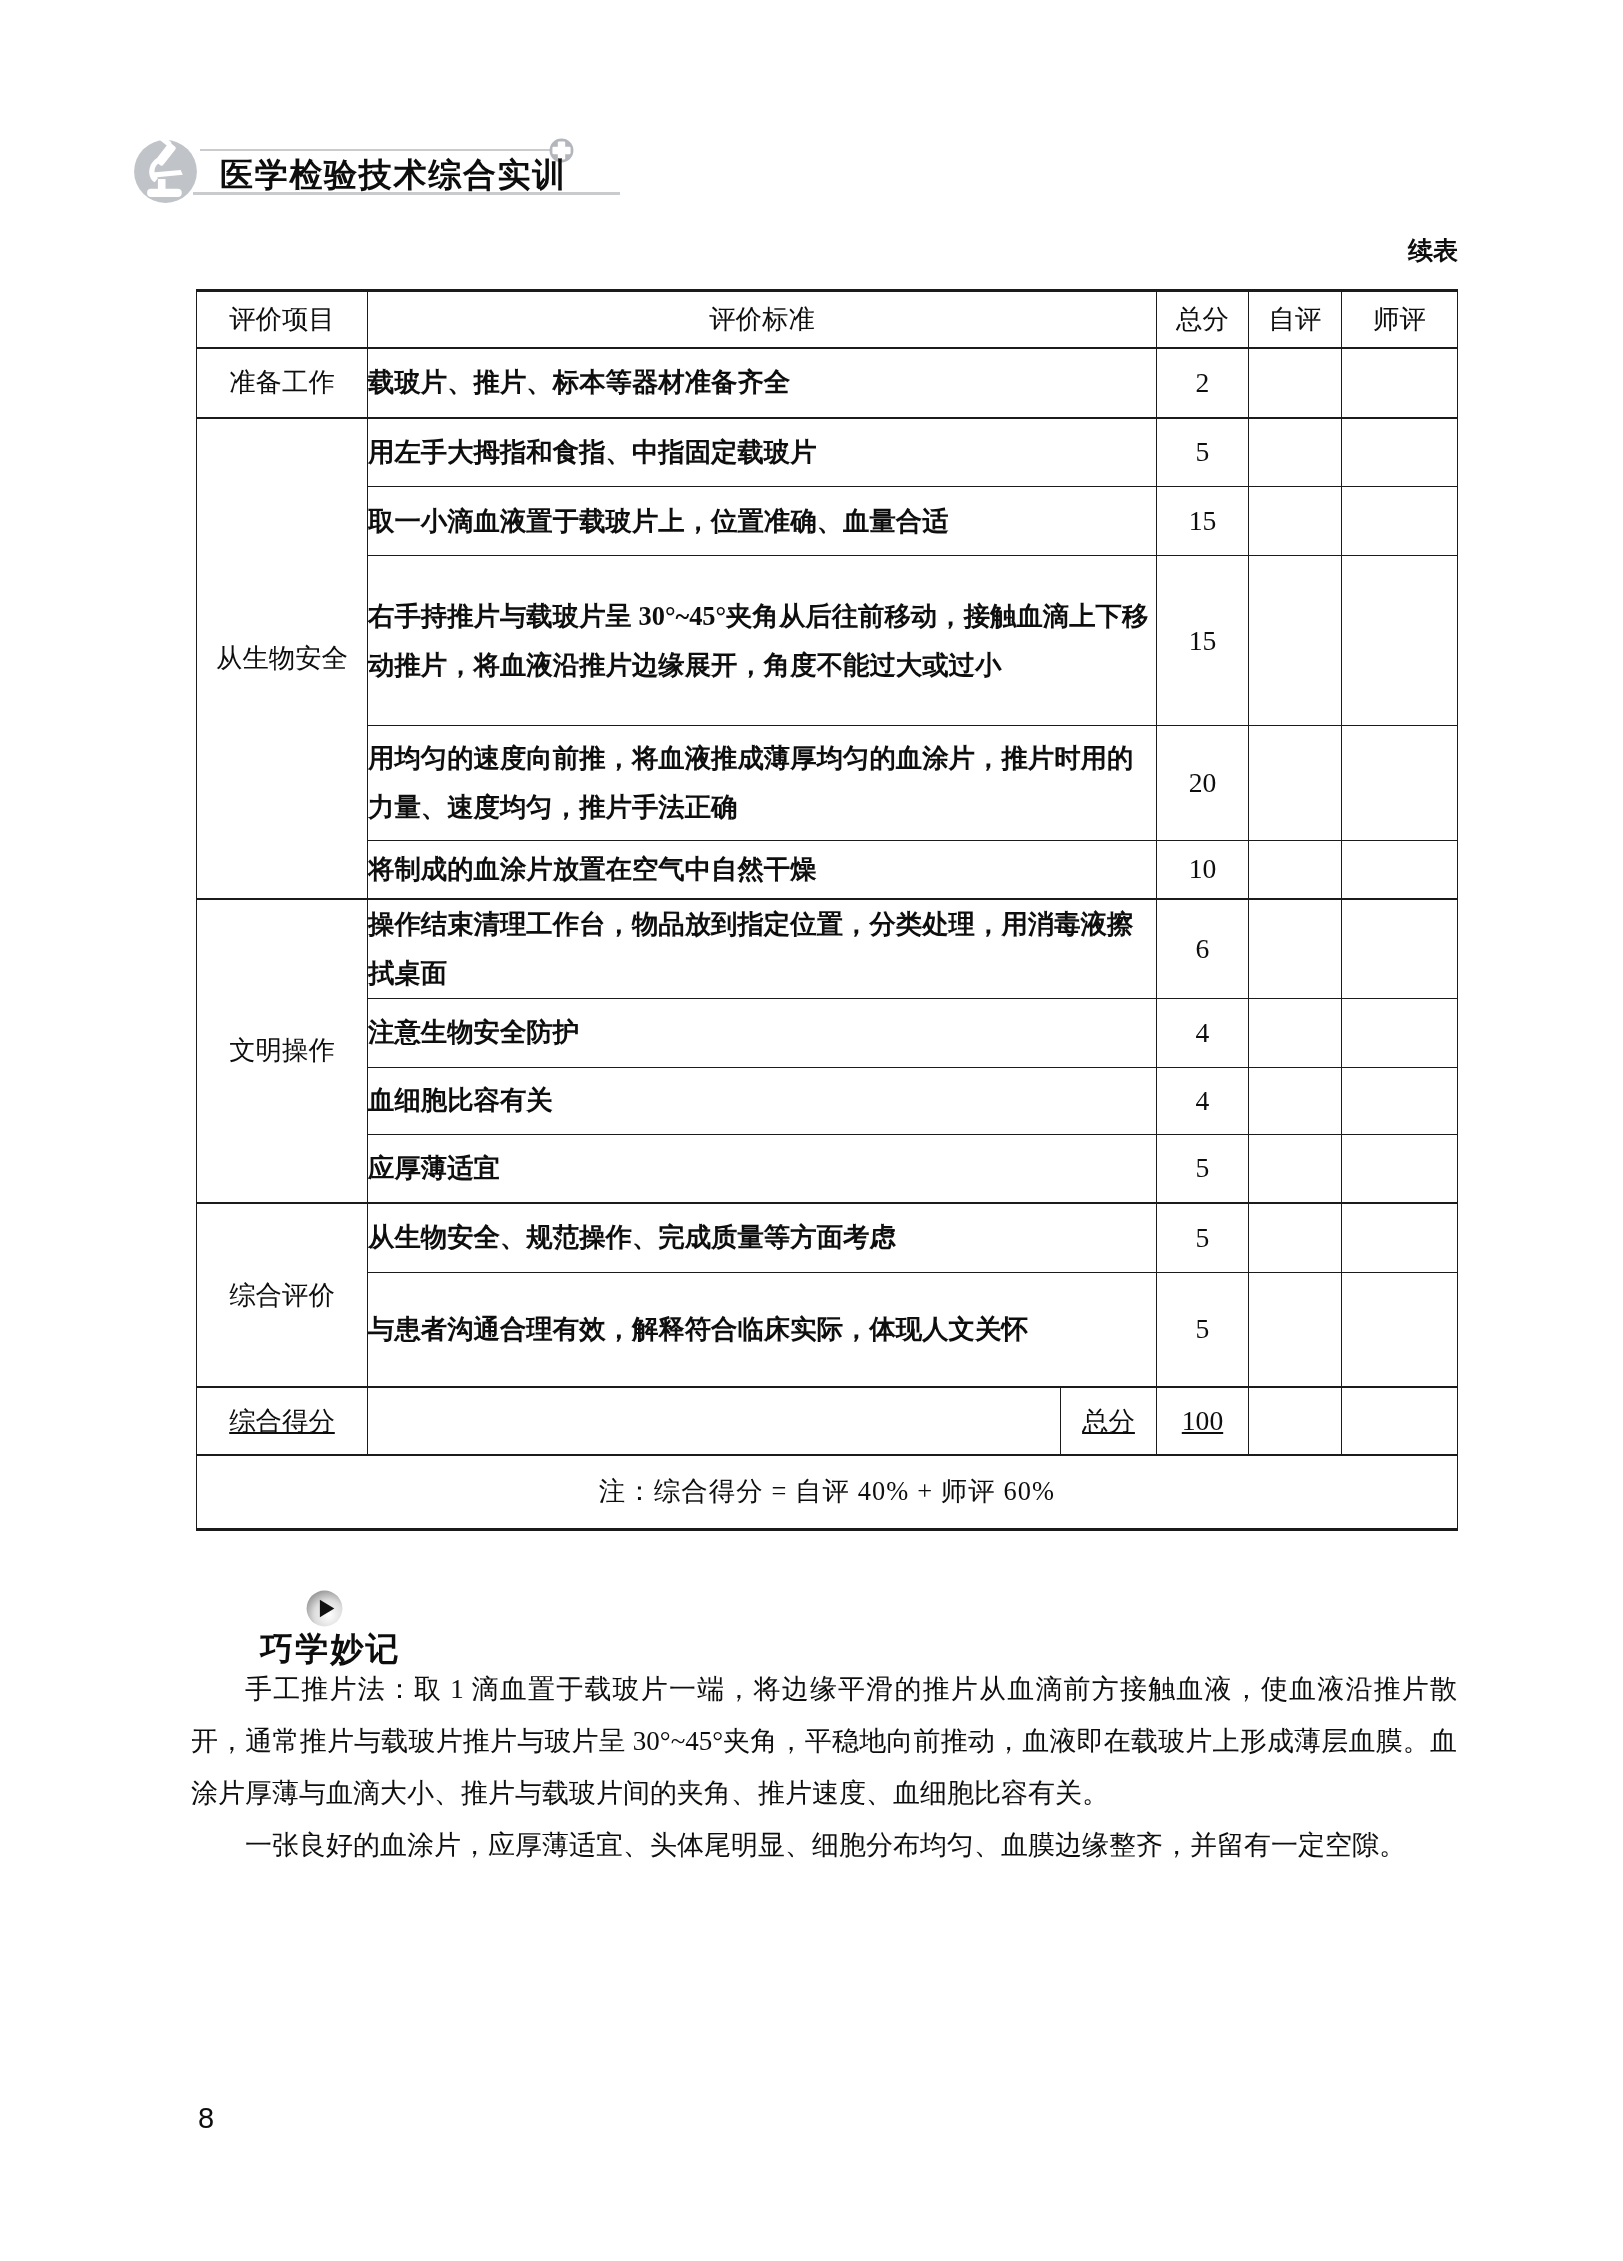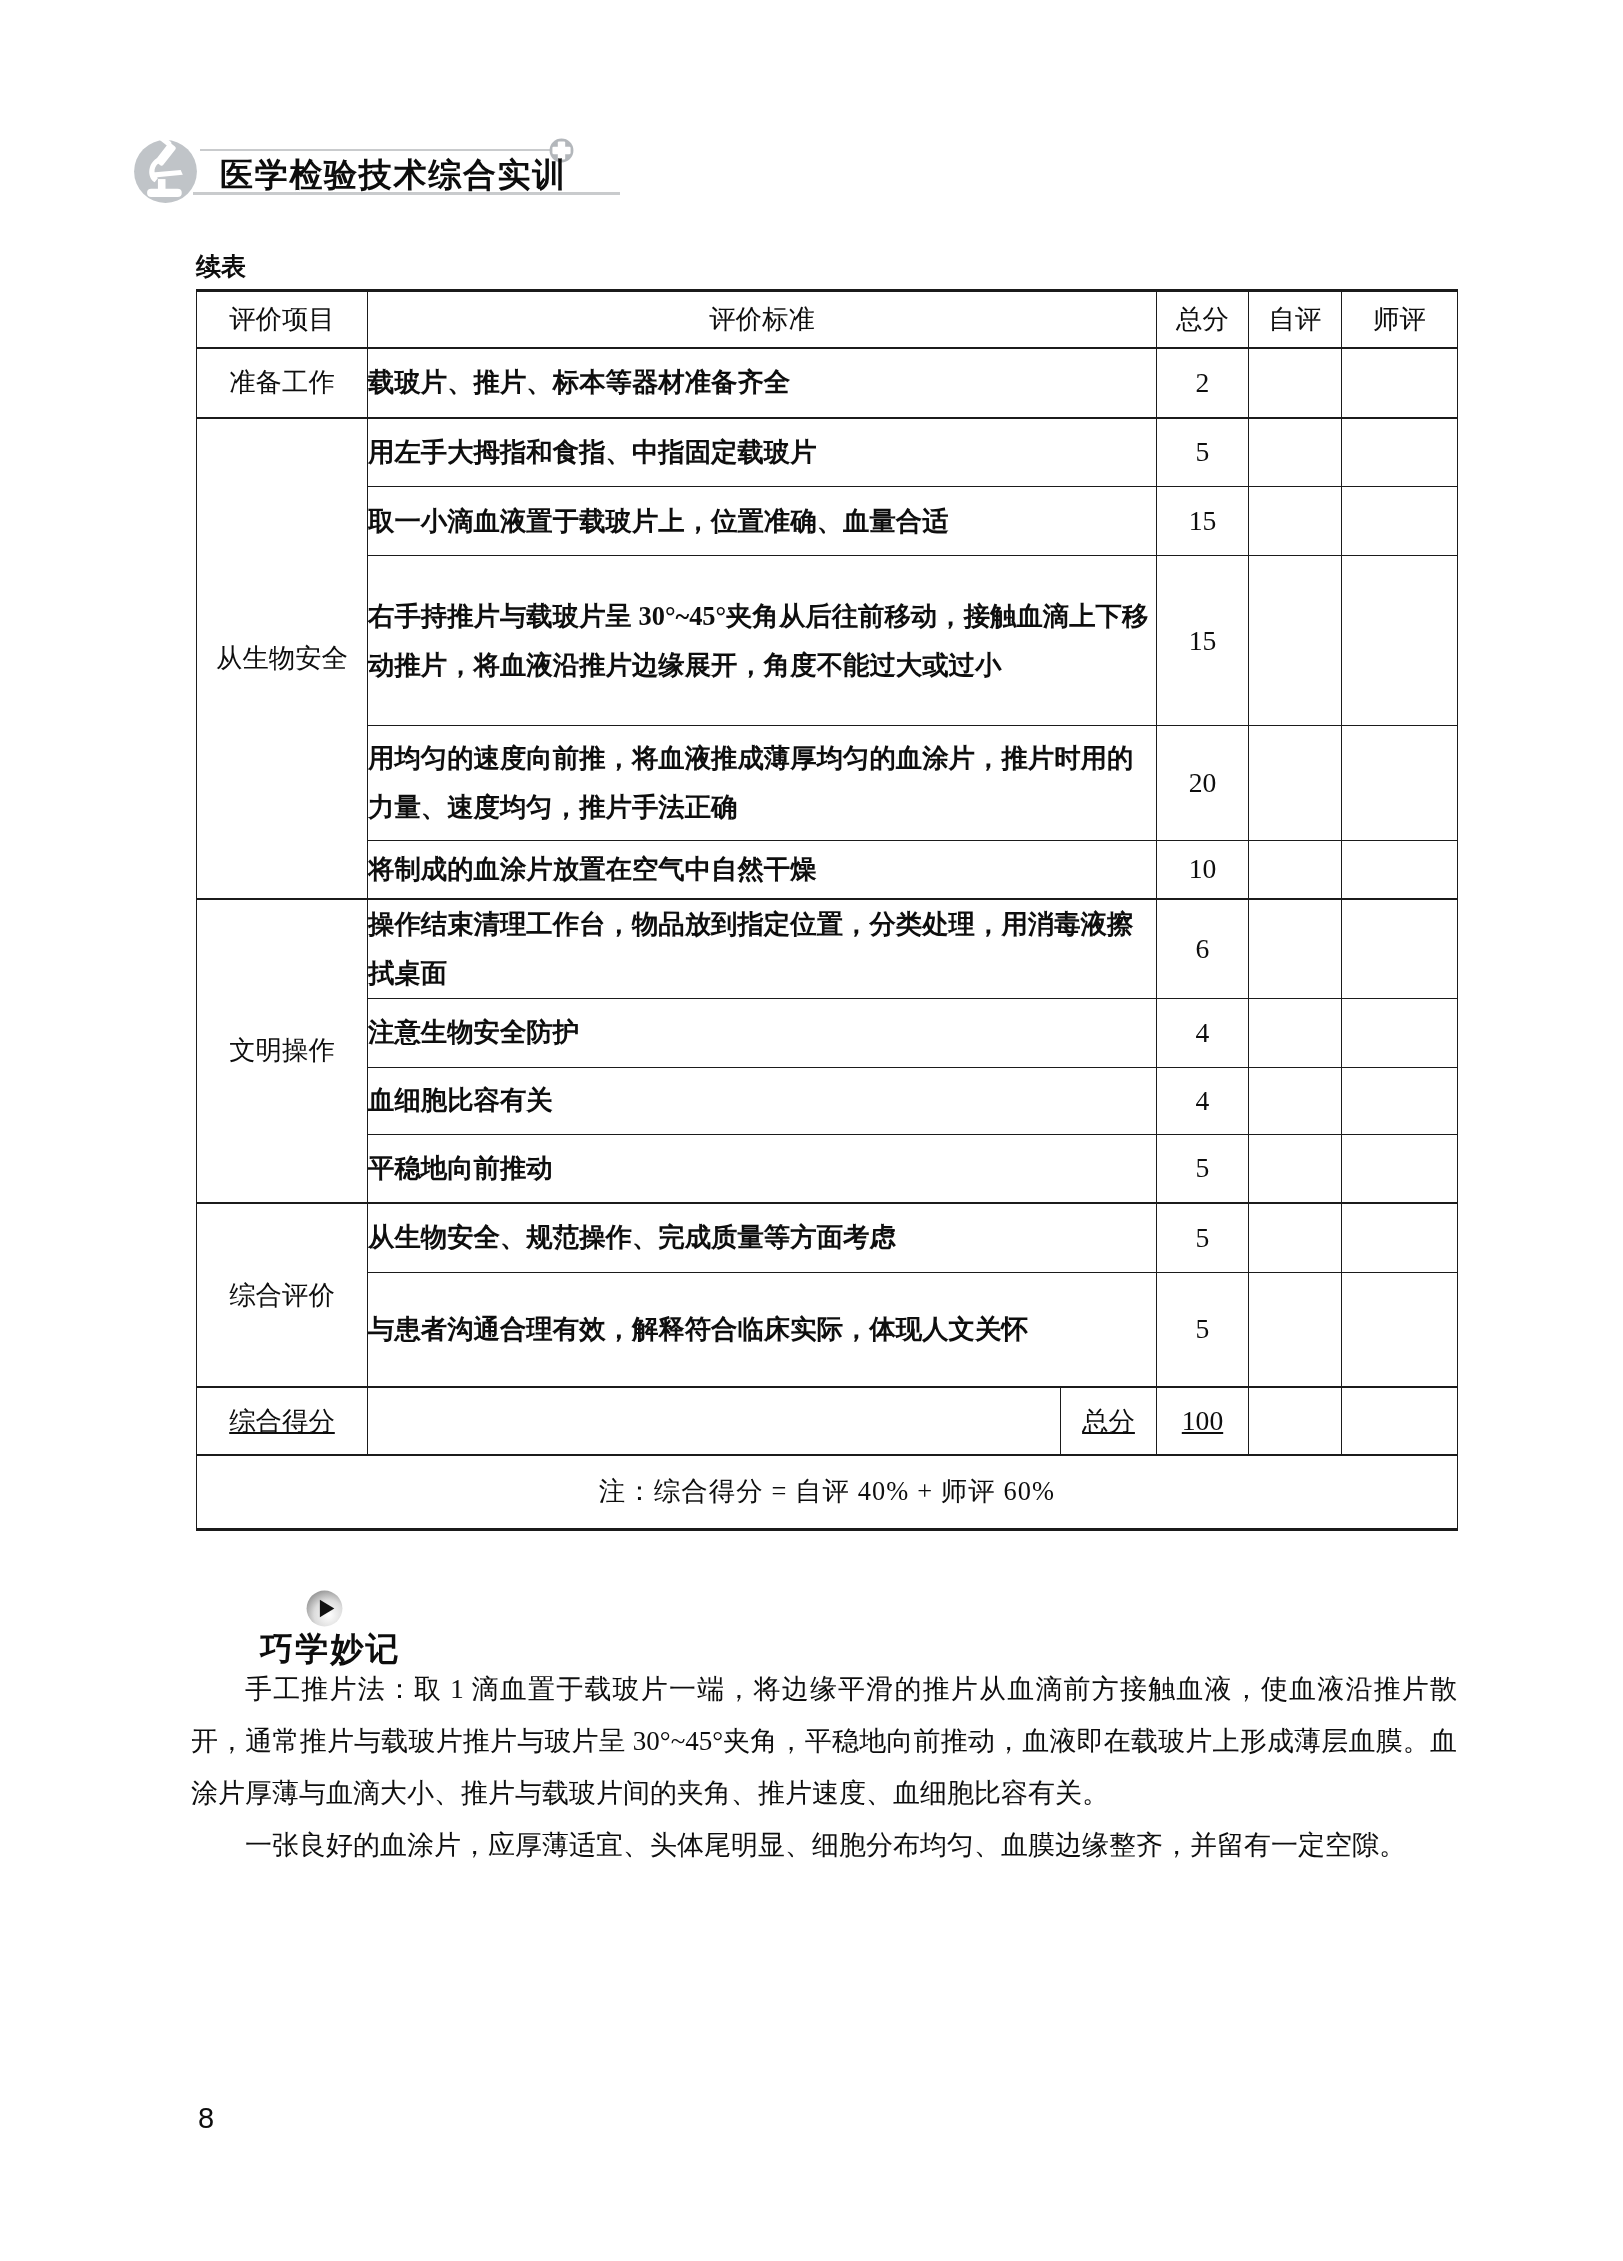--- a/index.html
+++ b/index.html
@@ -26,22 +26,22 @@
   .plus-badge { position:absolute; left:549px; top:138px; width:25px; height:25px; }
   .hdr-title {
     position:absolute; left:220px; top:153px; width:506px;
     font-family:"Liberation Sans","DejaVu Sans",sans-serif;
     font-weight:bold; font-size:33px; letter-spacing:1.7px; color:#0d0d0d;
     white-space:nowrap;
   }
 
   
   .continued {
-    position:absolute; top:250px; left:196px; width:1262px;
-    font-size:25px; font-weight:bold; color:#0d0d0d;
+    position:absolute; top:234px; left:196px; width:1262px;
+    text-align:right; font-size:25px; font-weight:bold; color:#0d0d0d;
   }
 
   
   .table-wrap { position:absolute; left:196px; top:289px; width:1262px; }
   table.eval {
     border-collapse:collapse; table-layout:fixed; width:1262px;
     border:1.7px solid #1b1b1b; border-top-width:3.9px; border-bottom-width:3.9px;
     font-size:26.4px; color:#0e0e0e;
   }
   table.eval td {
@@ -185,21 +185,21 @@
         <td></td>
         <td></td>
       </tr>
       <tr class="h120">
         <td class="crit" colspan="2">血细胞比容有关</td>
         <td class="score">4</td>
         <td></td>
         <td></td>
       </tr>
       <tr class="h122">
-        <td class="crit" colspan="2">平稳地向前推动</td>
+        <td class="crit" colspan="2">应厚薄适宜</td>
         <td class="score">5</td>
         <td></td>
         <td></td>
       </tr>
 
       <tr class="h122 group-start">
         <td class="cat" rowspan="2">综合评价</td>
         <td class="crit" colspan="2">从生物安全、规范操作、完成质量等方面考虑</td>
         <td class="score">5</td>
         <td></td>

